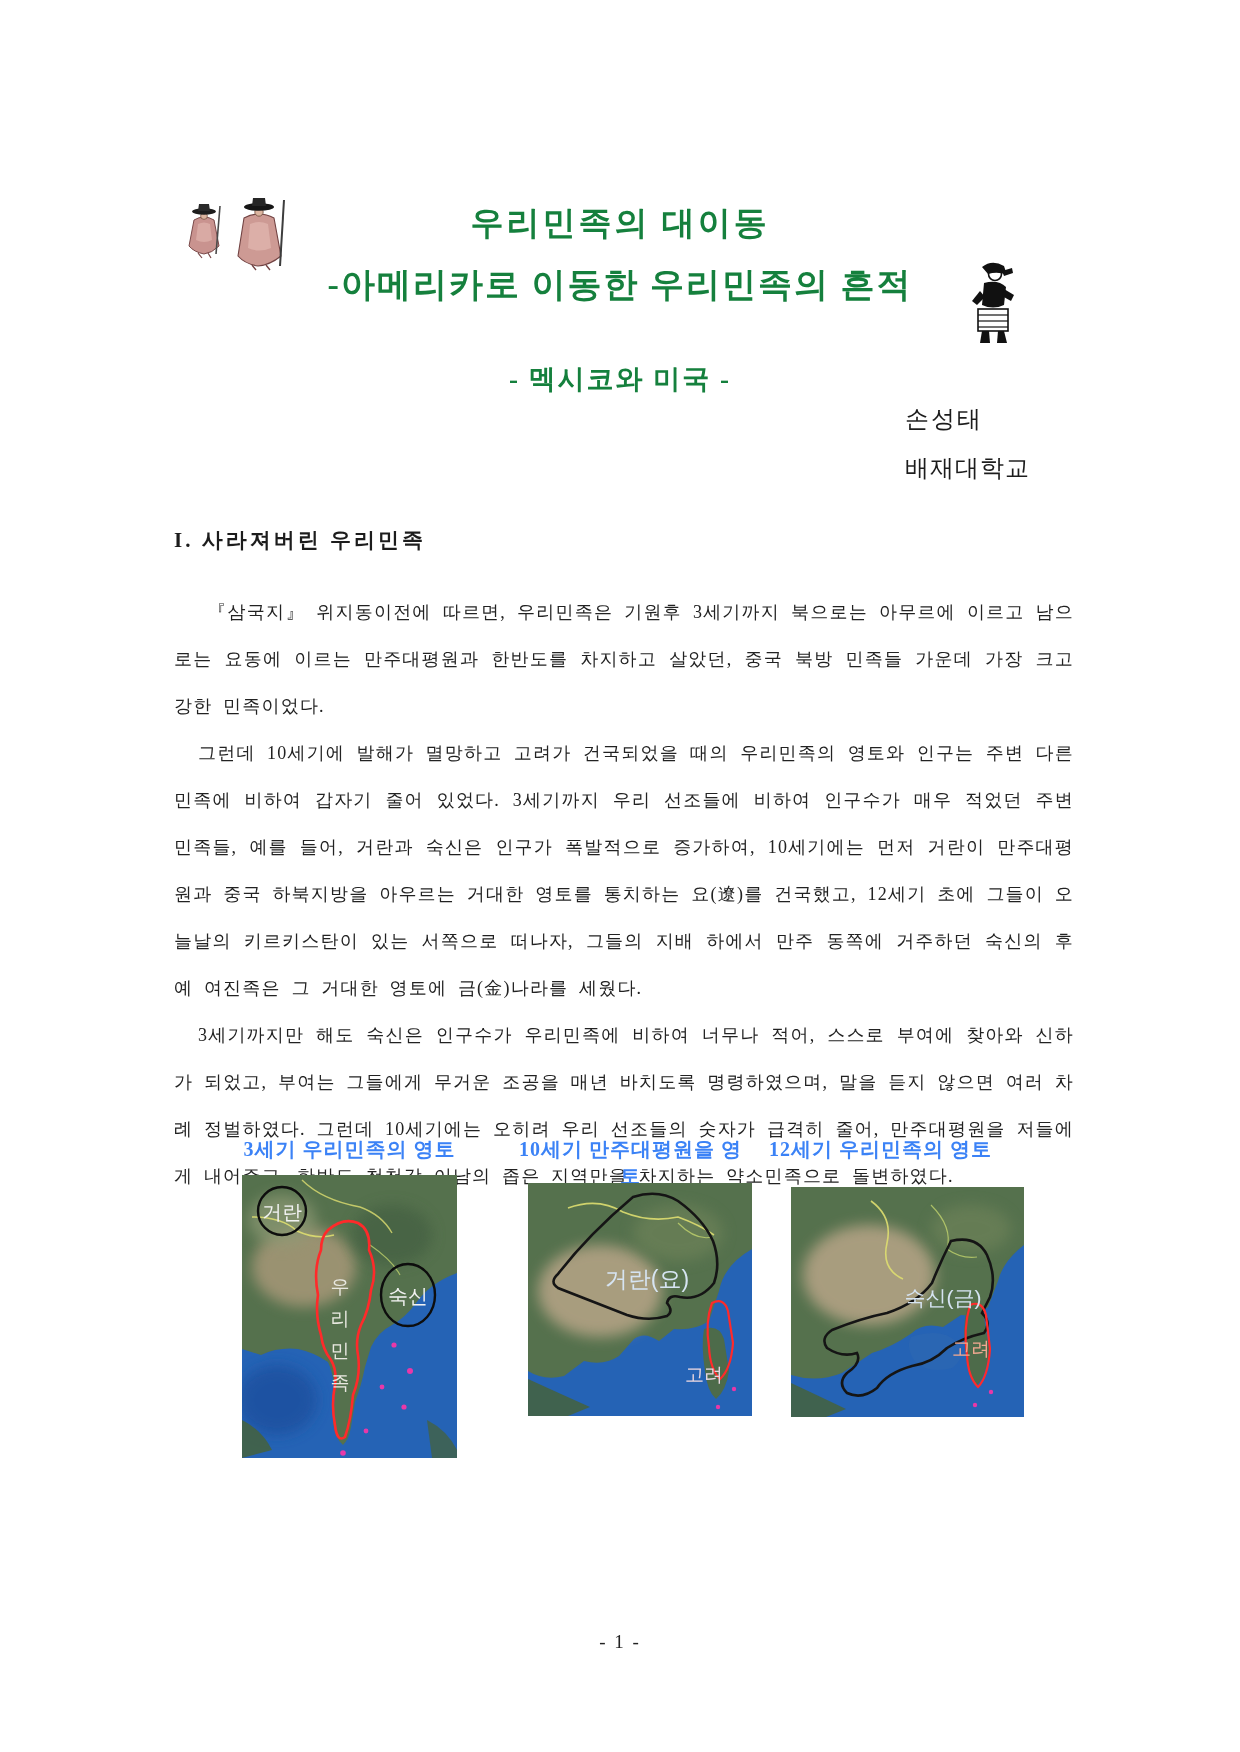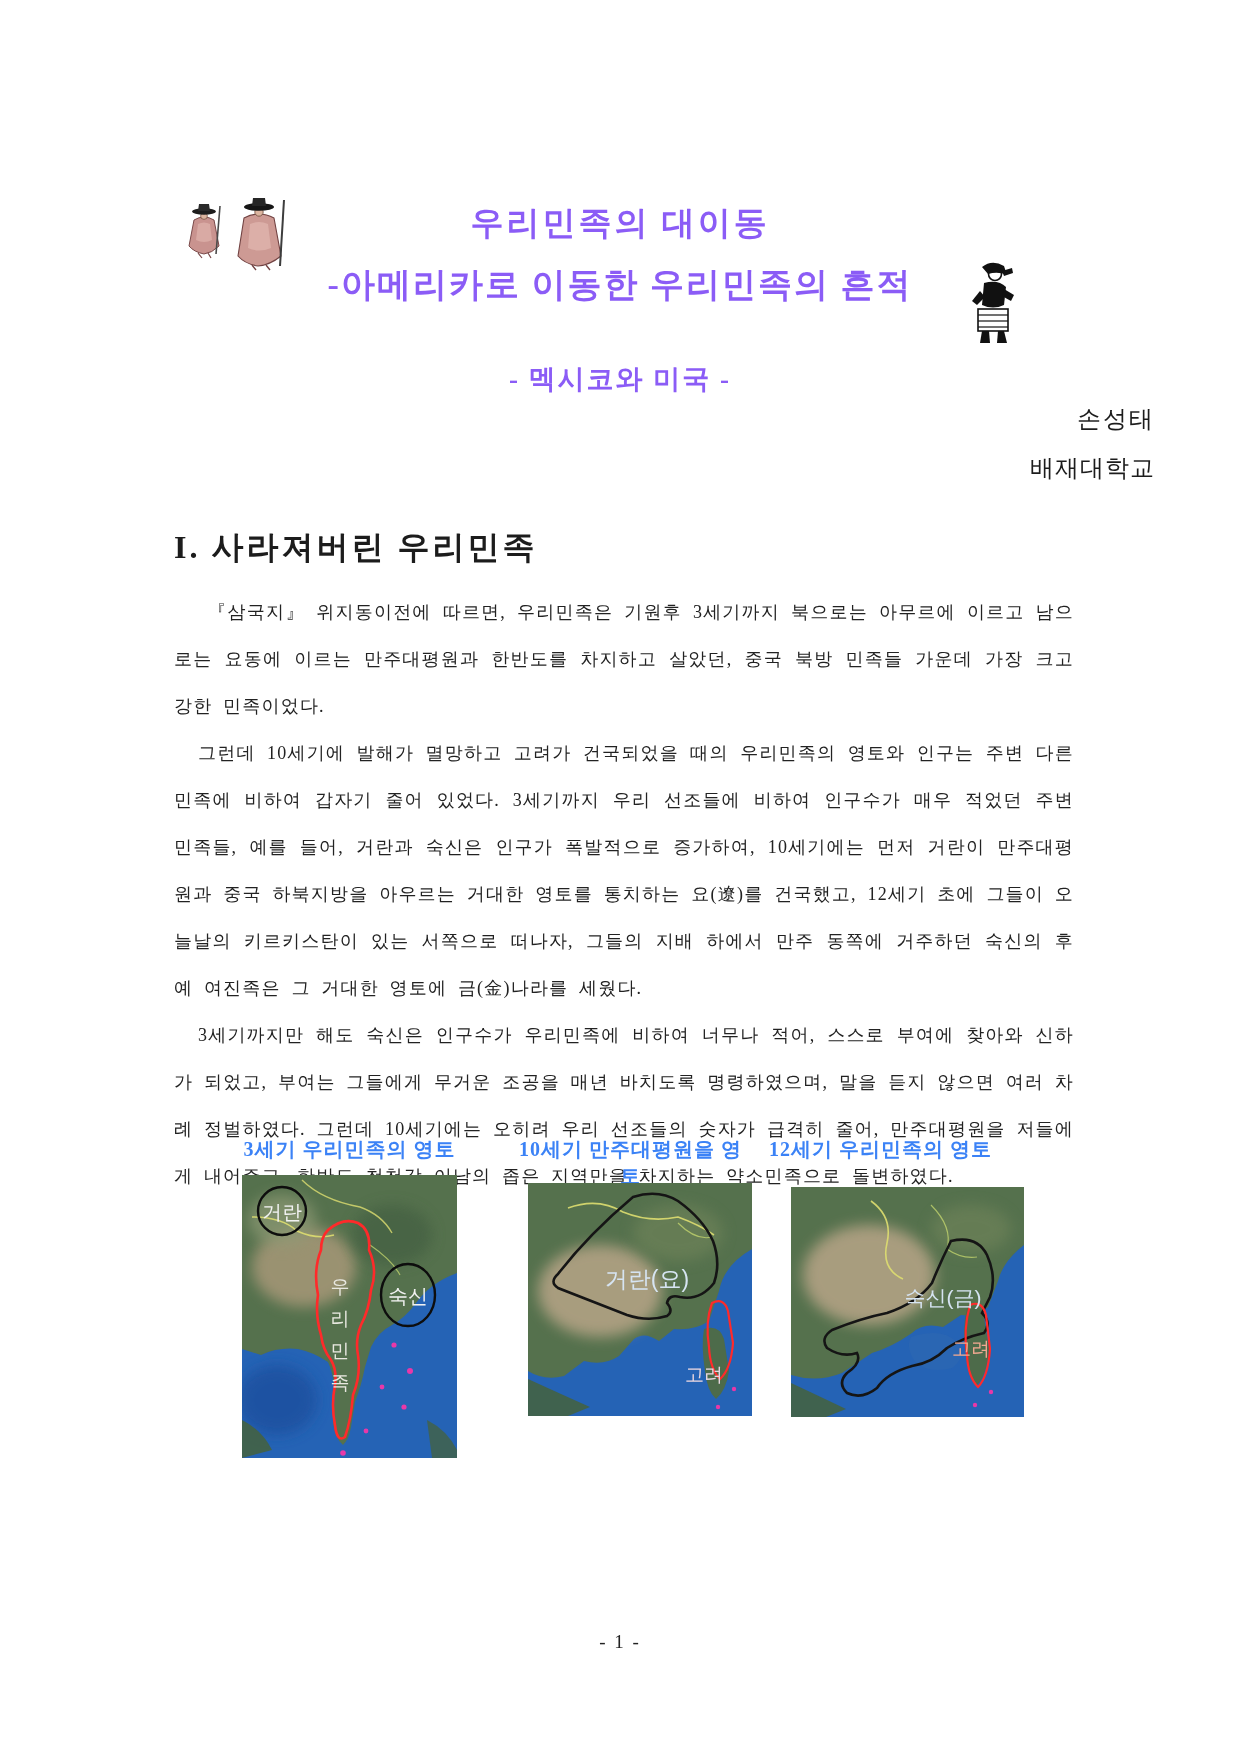--- a/index.html
+++ b/index.html
@@ -7,32 +7,32 @@
   .page {
     position: relative;
     width: 1240px;
     height: 1752px;
     background: #ffffff;
     font-family: "Liberation Serif", "DejaVu Serif", serif;
     color: #1c1c1c;
     overflow: hidden;
   }
   .abs { position: absolute; }
-  .red { color: #8b5cf6; }
+  .red { color: #15803d; }
   .center { left: 0; width: 100%; text-align: center; }
 
   .title-line1 { top: 201px; font-size: 33px; font-weight: bold; letter-spacing: 3px; }
   .title-line2 { top: 262px; font-size: 34px; font-weight: bold; letter-spacing: 2px; }
   .subtitle    { top: 361px; font-size: 27px; font-weight: bold; letter-spacing: 2px; }
 
-  .author-block { top: 403px; left: 905px; width: 250px; text-align: right; }
+  .author-block { top: 403px; left: 905px; width: 250px; text-align: left; }
   .author-name  { font-size: 24px; letter-spacing: 2px; }
   .author-affil { margin-top: 17px; font-size: 24px; letter-spacing: 1px; }
 
-  .section-heading { top: 526px; left: 174px; font-size: 32px; font-weight: bold; letter-spacing: 3px; }
+  .section-heading { top: 526px; left: 174px; font-size: 21px; font-weight: bold; letter-spacing: 3px; }
 
   .body-text {
     top: 589px; left: 174px; width: 900px;
     font-size: 18px; line-height: 47px;
     text-align: justify;
     word-break: break-all;
     letter-spacing: 1.2px;
     word-spacing: 5px;
     color: #222;
   }

